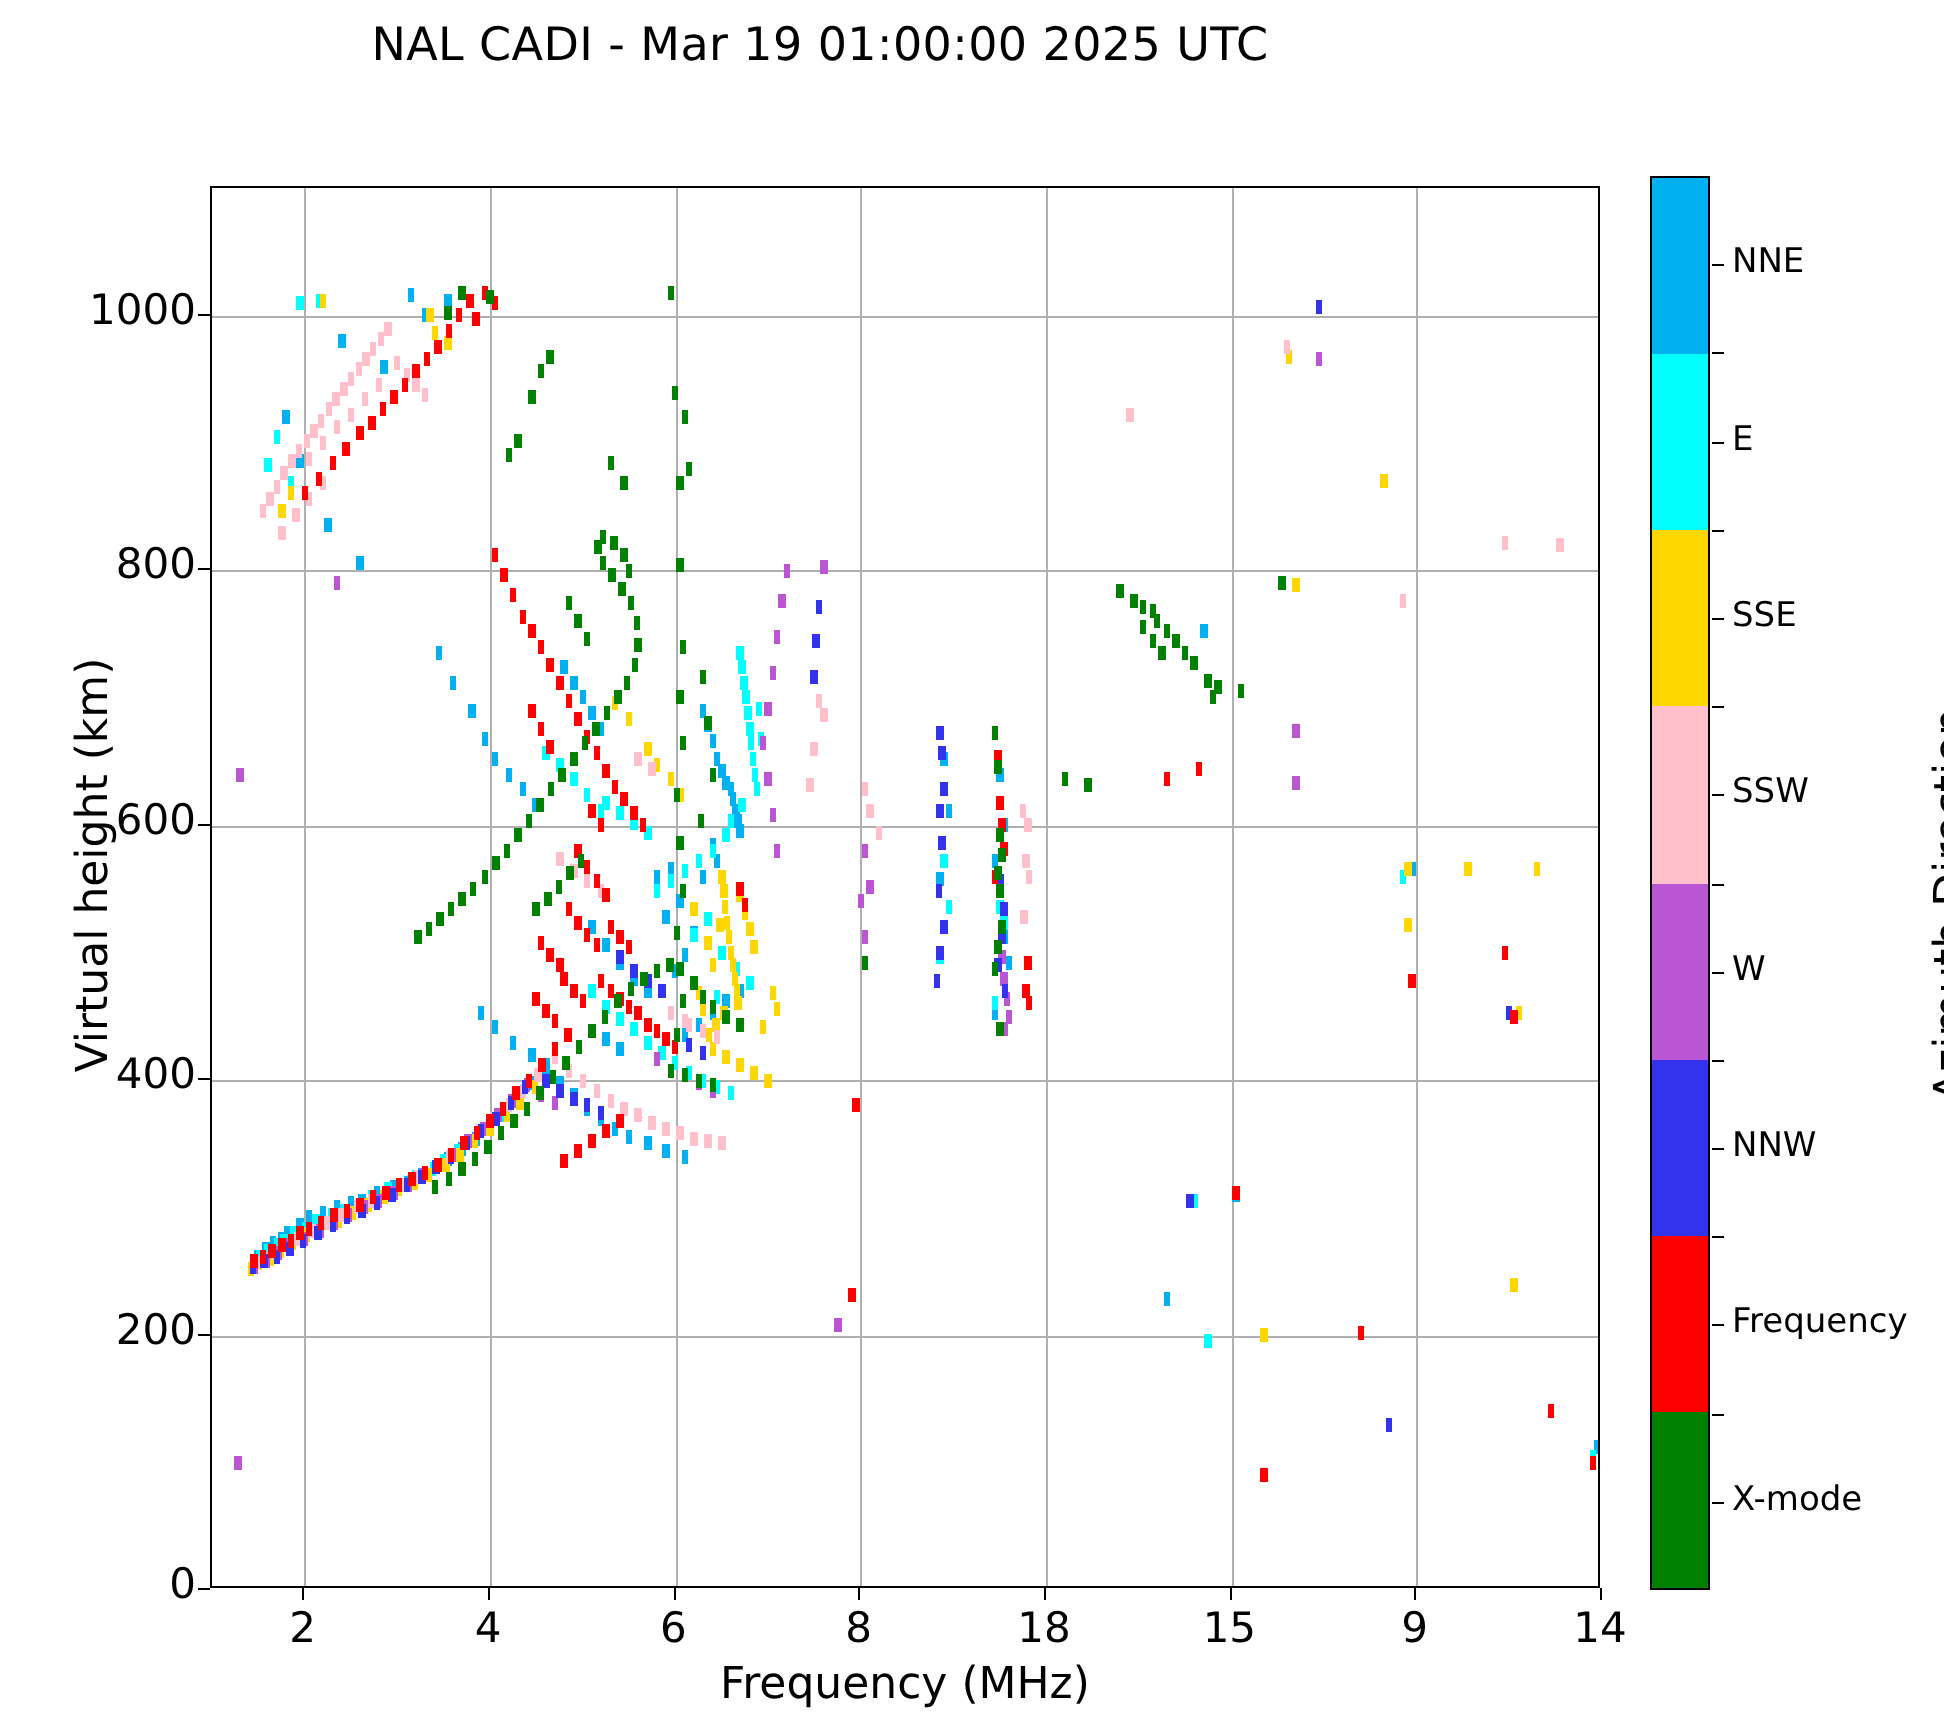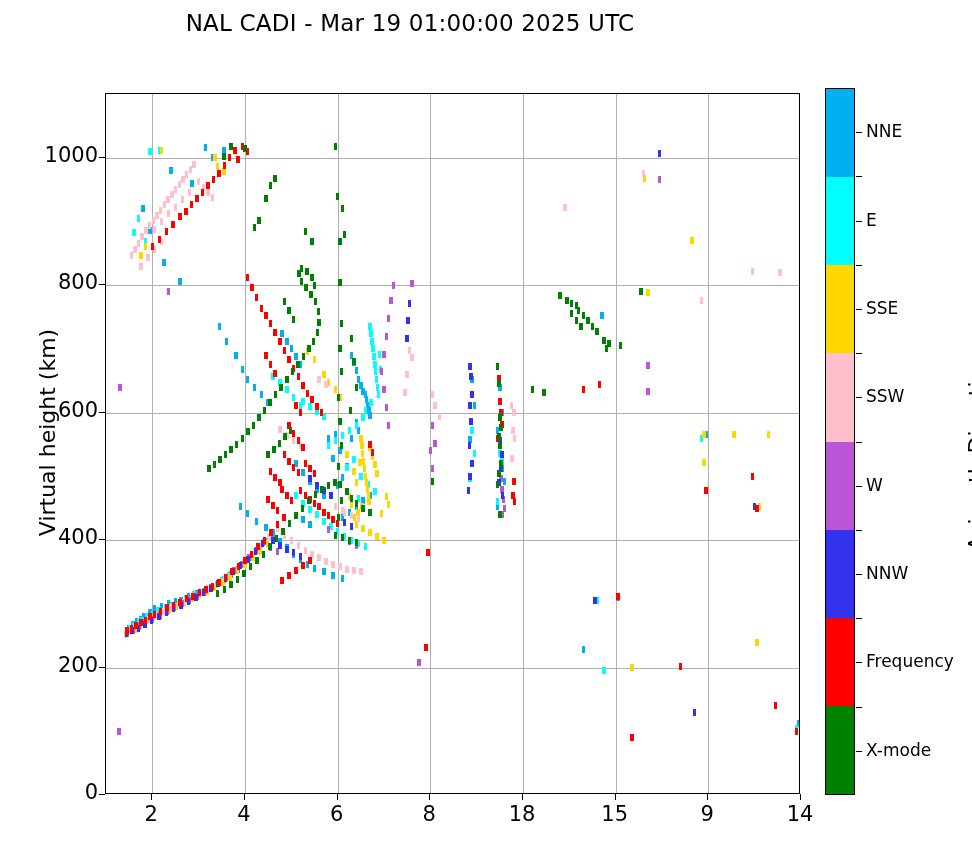--- a/index.html
+++ b/index.html
@@ -911,20 +911,21 @@
       <div class="ytick-mark" style="top: 411.6px;"></div>
       <div class="ytick-label" style="top: 397.6px;">600</div>
       <div class="ytick-mark" style="top: 539.1px;"></div>
       <div class="ytick-label" style="top: 525.1px;">400</div>
       <div class="ytick-mark" style="top: 666.5px;"></div>
       <div class="ytick-label" style="top: 652.5px;">200</div>
       <div class="ytick-mark" style="top: 794px;"></div>
       <div class="ytick-label" style="top: 780px;">0</div>
     </div>
 
+  <div id="xaxis-label">Frequency (MHz)</div>
   <div id="yaxis-label">Virtual height (km)</div>
 
   <div id="colorbar">
       <div class="cb-band" style="background: rgb(0, 176, 240); height: 12.5%;"></div>
       <div class="cb-band" style="background: rgb(0, 255, 255); height: 12.5%;"></div>
       <div class="cb-band" style="background: rgb(255, 215, 0); height: 12.5%;"></div>
       <div class="cb-band" style="background: rgb(255, 192, 203); height: 12.5%;"></div>
       <div class="cb-band" style="background: rgb(186, 85, 211); height: 12.5%;"></div>
       <div class="cb-band" style="background: rgb(51, 51, 238); height: 12.5%;"></div>
       <div class="cb-band" style="background: rgb(255, 0, 0); height: 12.5%;"></div>

